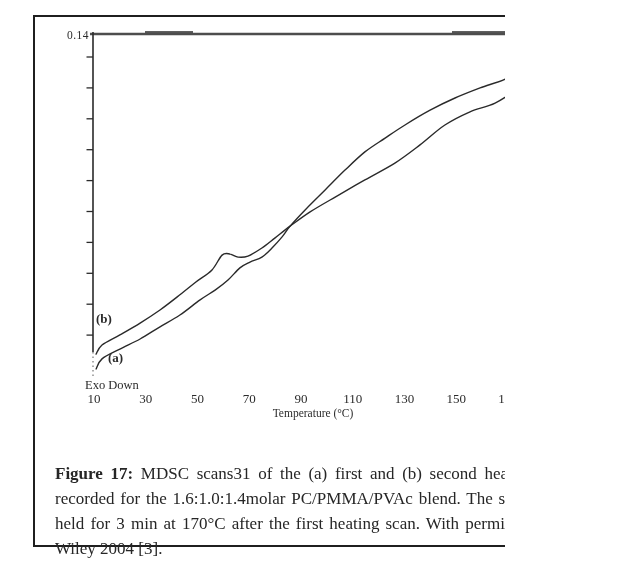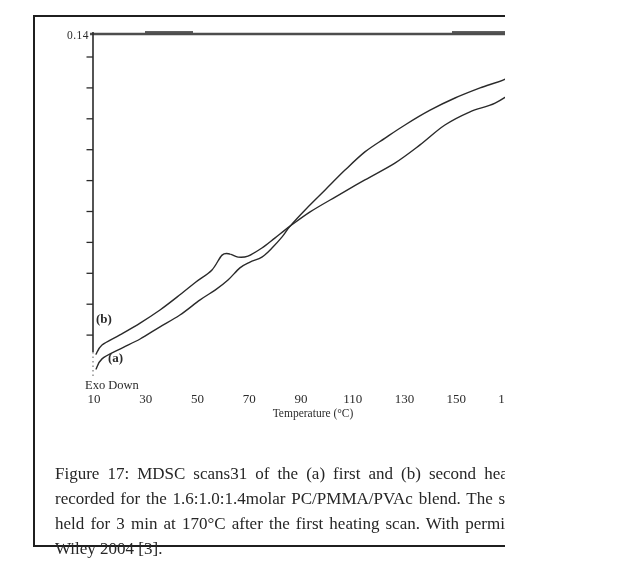--- a/index.html
+++ b/index.html
@@ -20,21 +20,21 @@
   .t-ytop   { font-size:11.5px; letter-spacing:0.5px; }
   .t-curve  { font-size:13px; font-weight:bold; }
   .t-exo    { font-size:12.5px; }
   .t-xtick  { font-size:13px; }
   .t-xtitle { font-size:11.5px; }
   .caption {
     position:absolute; left:55px; top:444px; width:524px;
     font-size:17px; line-height:25px; color:#262626;
     text-align:justify;
   }
-  .caption b { font-weight:normal; }
+  .caption b { font-weight:bold; }
 </style>
 </head>
 <body>
 
 <div class="page">
 
   <div class="figure-border"></div>
 
   <svg class="chart" width="617" height="440" viewBox="0 0 617 440">
 

